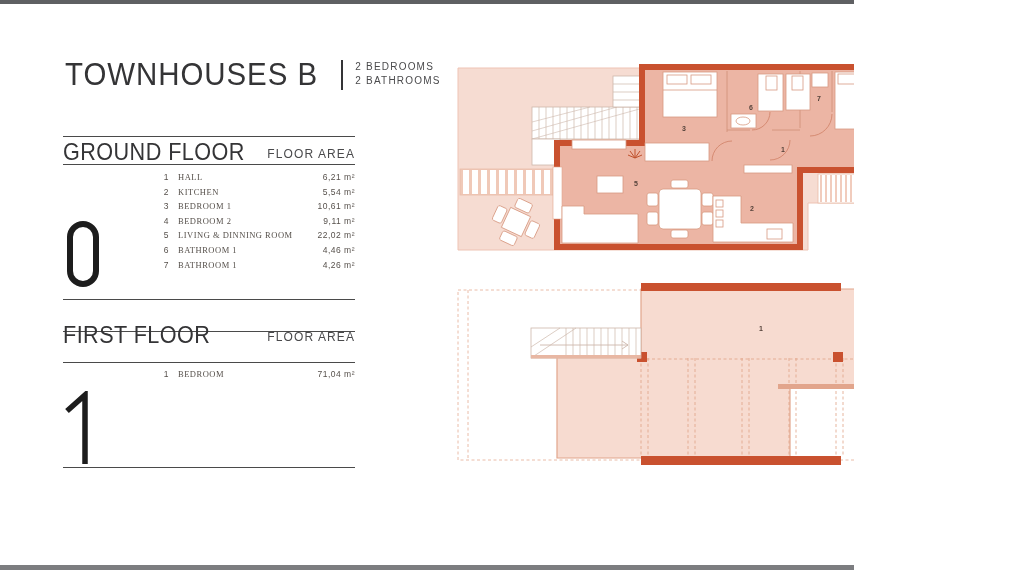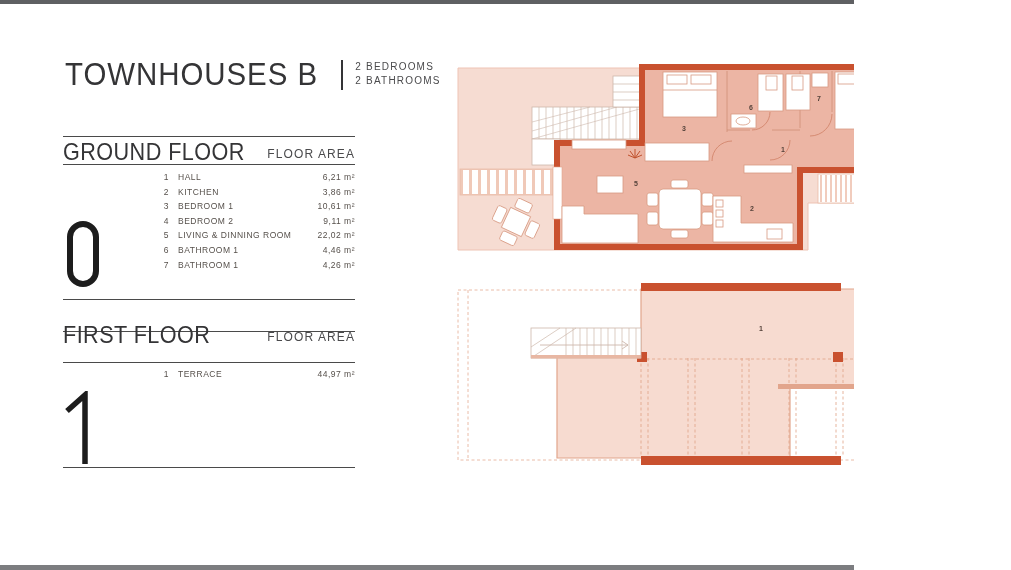--- a/index.html
+++ b/index.html
@@ -17,21 +17,21 @@
 
   .rule{position:absolute;left:63px;width:292px;height:0;border-top:1.2px solid #4a4a4a;}
   .sec-head{position:absolute;left:63px;width:292px;display:flex;justify-content:space-between;align-items:flex-end;}
   .sec-head .h{font-size:24px;font-weight:300;letter-spacing:.5px;color:#343436;
                transform:scaleX(.9);transform-origin:left bottom;white-space:nowrap;line-height:24px;}
   .sec-head .fa{font-size:12px;letter-spacing:1.1px;color:#4a4a4c;padding-bottom:3px;}
 
   .rooms{position:absolute;left:63px;width:292px;}
   .room-row{display:flex;align-items:baseline;height:14.6px;font-size:8.5px;letter-spacing:.5px;color:#56504b;}
   .room-row .num{width:106px;text-align:right;flex:none;}
-  .room-row .nm{padding-left:9px;flex:1;}
+  .room-row .nm{padding-left:9px;flex:1;font-family:Liberation Serif, serif;}
   .room-row .ar{text-align:center;flex:none;padding-left:20px;}
 
   .numeral{position:absolute;}
 
   
   .plan{position:absolute;}
   svg text{font-family:"Liberation Sans",sans-serif;}
 </style>
 </head>
 <body>
@@ -60,21 +60,21 @@
 
       <div class="room-row">
         <span class="num">1</span>
         <span class="nm">HALL</span>
         <span class="ar">6,21 m²</span>
       </div>
 
       <div class="room-row">
         <span class="num">2</span>
         <span class="nm">KITCHEN</span>
-        <span class="ar">3,86 m²</span>
+        <span class="ar">5,54 m²</span>
       </div>
 
       <div class="room-row">
         <span class="num">3</span>
         <span class="nm">BEDROOM 1</span>
         <span class="ar">10,61 m²</span>
       </div>
 
       <div class="room-row">
         <span class="num">4</span>
@@ -111,22 +111,22 @@
   <div class="sec-head" style="top:322px;height:25px">
     <div class="h">FIRST FLOOR</div>
     <div class="fa">FLOOR AREA</div>
   </div>
   <div class="rule" style="top:362px"></div>
 
   <div class="rooms" style="top:369px">
 
       <div class="room-row">
         <span class="num">1</span>
-        <span class="nm">TERRACE</span>
-        <span class="ar">44,97 m²</span>
+        <span class="nm">BEDROOM</span>
+        <span class="ar">71,04 m²</span>
       </div>
     </div>
 
   <svg class="numeral" style="left:62px;top:391px" width="36" height="76" viewBox="0 0 36 76" aria-hidden="true">
     <path d="M5,20 L23,4 L23,73" fill="none" stroke="#1d1d1d" stroke-width="5.5" stroke-linejoin="miter"></path>
   </svg>
 
   <div class="rule" style="top:467px"></div>
 
   <svg class="plan" style="left:452px;top:57px" width="500" height="198" viewBox="452 57 500 198">

